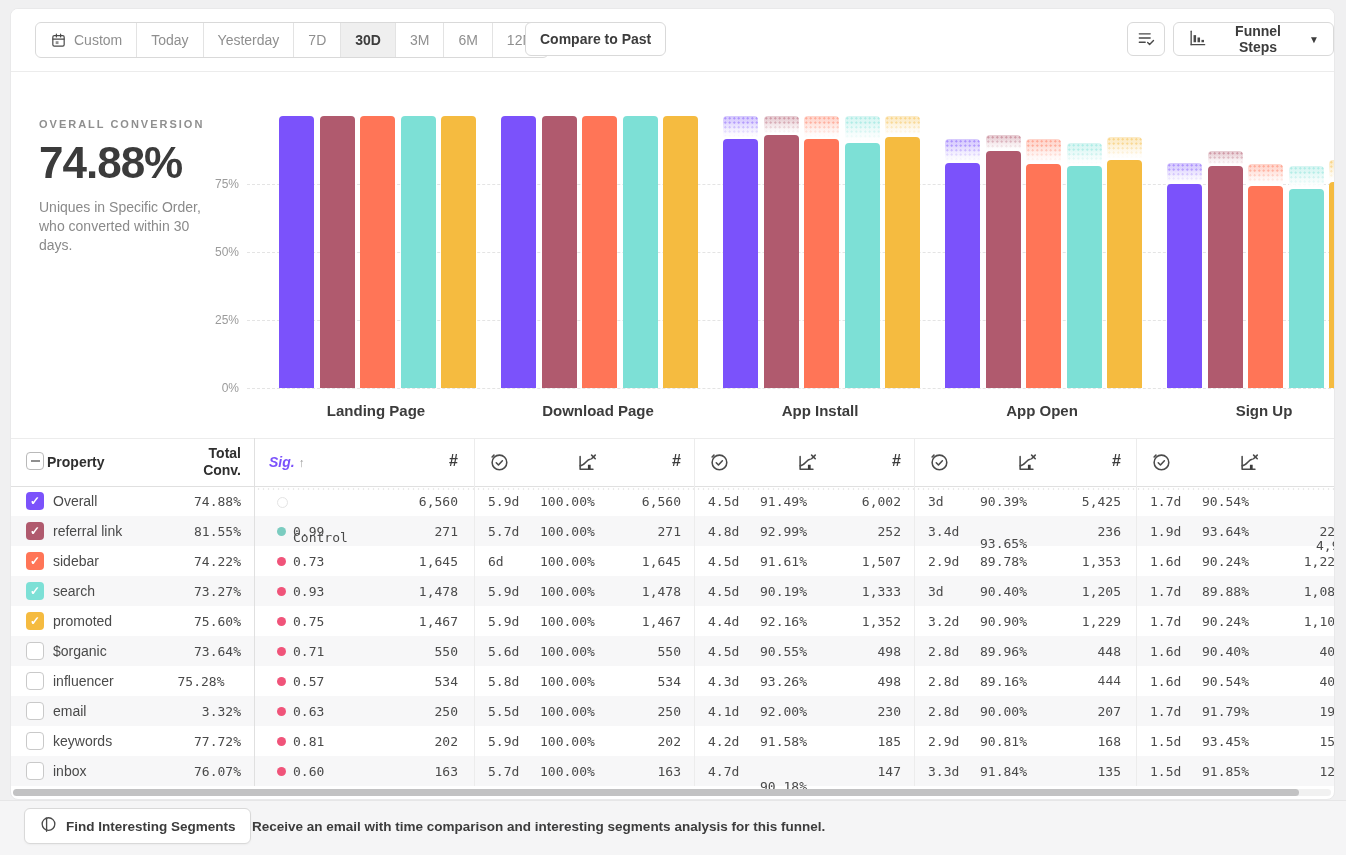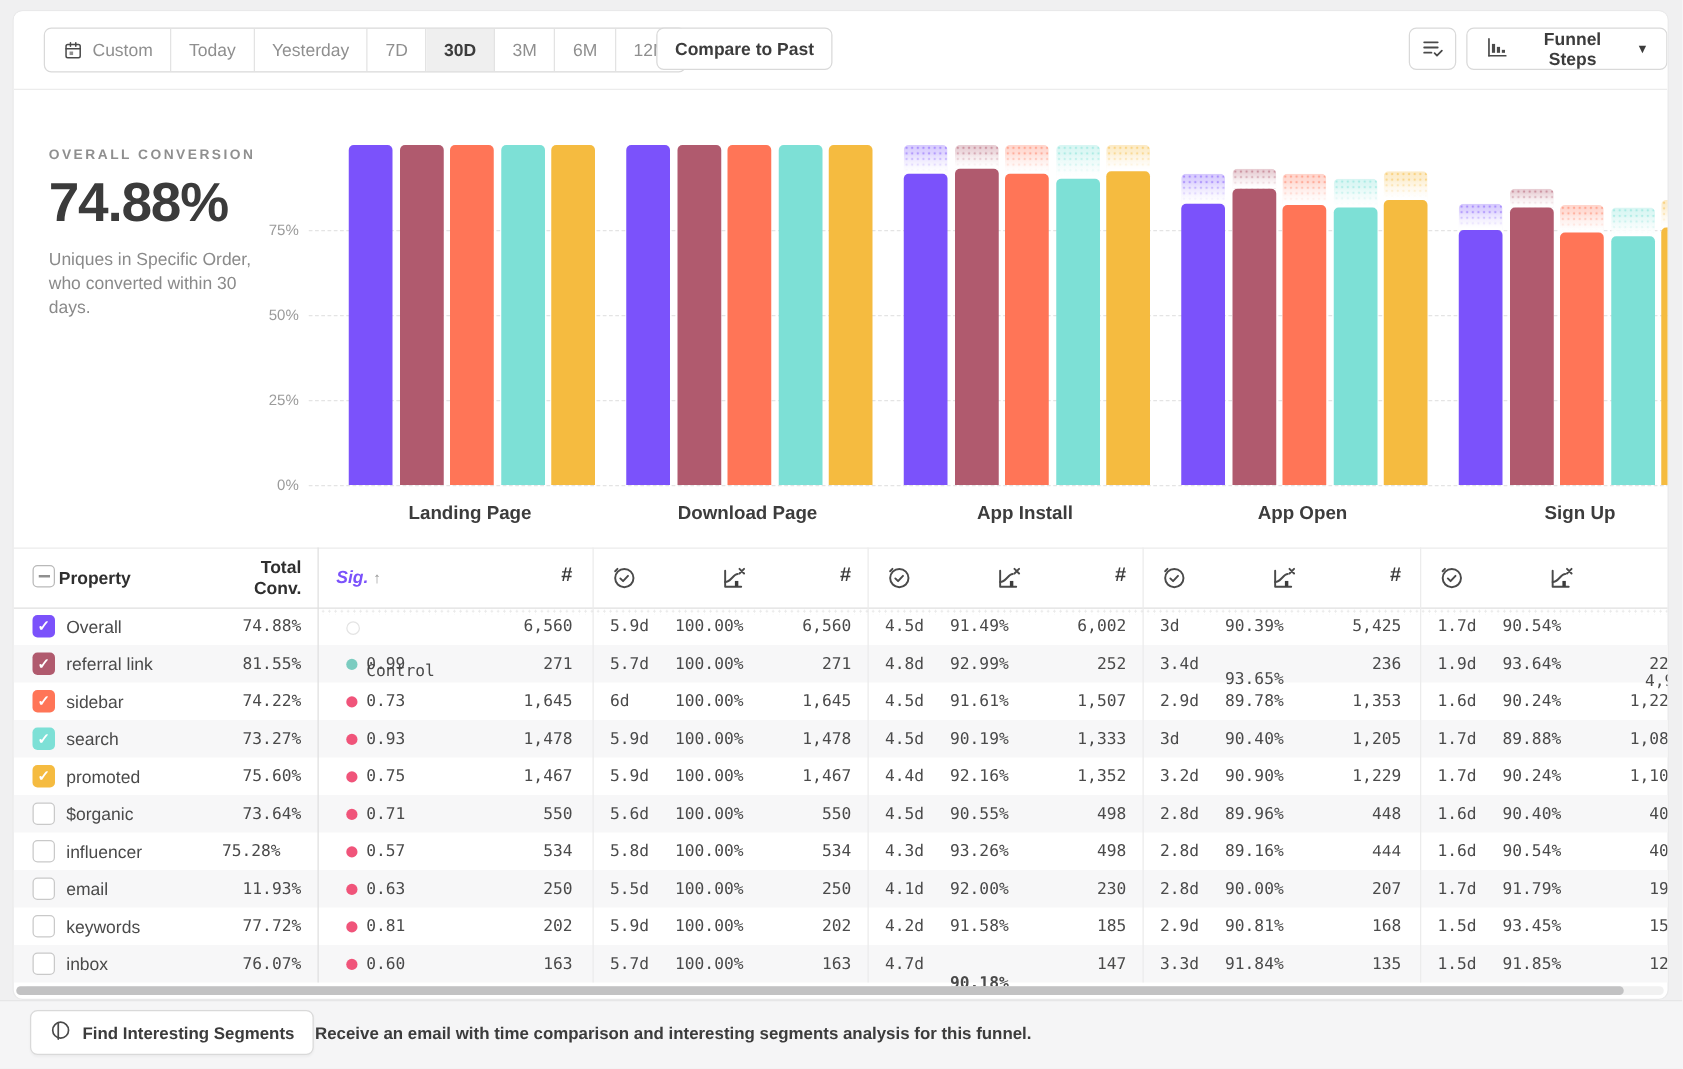--- a/index.html
+++ b/index.html
@@ -405,21 +405,21 @@
         <div class="cell mono" style="left: 749px; top: 665px;">93.26%</div>
         <div class="cell mono" style="left: 780px; top: 665px; width: 110px; text-align: right;">498</div>
         <div class="cell mono" style="left: 917px; top: 665px;">2.8d</div>
         <div class="cell mono" style="left: 969px; top: 665px;">89.16%</div>
         <div class="cell mono" style="left: 1000px; top: 665px; width: 110px; text-align: right; font-family: Liberation Mono, monospace;">444</div>
         <div class="cell mono" style="left: 1139px; top: 665px;">1.6d</div>
         <div class="cell mono" style="left: 1191px; top: 665px;">90.54%</div>
         <div class="cell mono" style="left: 1308.45px; top: 665px;">40</div>
         <div class="cbx un" style="left: 15px; top: 693px; background: rgb(255, 255, 255);"></div>
         <div class="cell prop-label" style="left: 42px; top: 694px;">email</div>
-        <div class="cell mono" style="left: 150px; top: 695px; width: 80px; text-align: right;">11.93%</div>
+        <div class="cell mono" style="left: 150px; top: 695px; width: 80px; text-align: right;">3.32%</div>
         <div class="dot" style="left: 266px; top: 698px; background: rgb(240, 84, 122);"></div>
         <div class="cell mono" style="left: 282px; top: 695px;">0.63</div>
         <div class="cell mono" style="left: 337px; top: 695px; width: 110px; text-align: right;">250</div>
         <div class="cell mono" style="left: 477px; top: 695px;">5.5d</div>
         <div class="cell mono" style="left: 529px; top: 695px;">100.00%</div>
         <div class="cell mono" style="left: 560px; top: 695px; width: 110px; text-align: right;">250</div>
         <div class="cell mono" style="left: 697px; top: 695px;">4.1d</div>
         <div class="cell mono" style="left: 749px; top: 695px;">92.00%</div>
         <div class="cell mono" style="left: 780px; top: 695px; width: 110px; text-align: right;">230</div>
         <div class="cell mono" style="left: 917px; top: 695px;">2.8d</div>
@@ -449,21 +449,21 @@
         <div class="cbx un" style="left: 15px; top: 753px; background: rgb(255, 255, 255);"></div>
         <div class="cell prop-label" style="left: 42px; top: 754px;">inbox</div>
         <div class="cell mono" style="left: 150px; top: 755px; width: 80px; text-align: right;">76.07%</div>
         <div class="dot" style="left: 266px; top: 758px; background: rgb(240, 84, 122);"></div>
         <div class="cell mono" style="left: 282px; top: 755px;">0.60</div>
         <div class="cell mono" style="left: 337px; top: 755px; width: 110px; text-align: right;">163</div>
         <div class="cell mono" style="left: 477px; top: 755px;">5.7d</div>
         <div class="cell mono" style="left: 529px; top: 755px;">100.00%</div>
         <div class="cell mono" style="left: 560px; top: 755px; width: 110px; text-align: right;">163</div>
         <div class="cell mono" style="left: 697px; top: 755px;">4.7d</div>
-        <div class="cell mono" style="left: 749px; top: 770px; font-weight: bold;">90.18%</div>
+        <div class="cell mono" style="left: 749px; top: 770px;">90.18%</div>
         <div class="cell mono" style="left: 780px; top: 755px; width: 110px; text-align: right;">147</div>
         <div class="cell mono" style="left: 917px; top: 755px;">3.3d</div>
         <div class="cell mono" style="left: 969px; top: 755px;">91.84%</div>
         <div class="cell mono" style="left: 1000px; top: 755px; width: 110px; text-align: right;">135</div>
         <div class="cell mono" style="left: 1139px; top: 755px;">1.5d</div>
         <div class="cell mono" style="left: 1191px; top: 755px;">91.85%</div>
         <div class="cell mono" style="left: 1308.45px; top: 755px;">12</div>
       </div>
 
     <div id="scroll-track" style="left:8px;top:780px;width:1312px;"></div>

